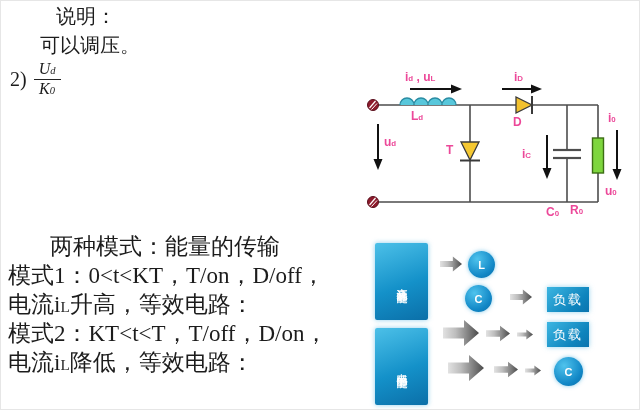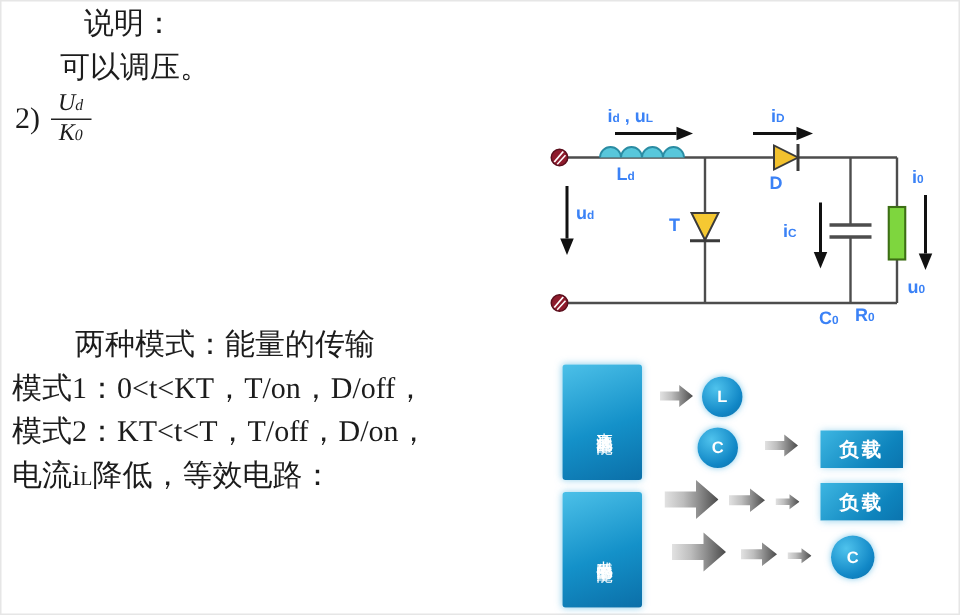--- a/index.html
+++ b/index.html
@@ -12,47 +12,47 @@
   .notes{position:absolute;left:10px;top:2px;width:352px;font-size:20px;line-height:29px;font-family:Liberation Serif, serif;}
   .notes .heading{padding-left:46px;}
   .notes .line2{padding-left:30px;}
   .note-item2{display:flex;align-items:center;margin-top:1px;}
   .note-item2 .prefix{margin-right:5px;}
   .math{font-style:italic;}
   .frac{display:inline-block;text-align:center;font-size:16px;line-height:1.05;margin:0 2px;vertical-align:middle;}
   .frac .num{display:block;border-bottom:1.5px solid #222;padding:0 5px 1px;}
   .frac .den{display:block;padding-top:1px;}
 
-  .modes{position:absolute;left:8px;top:216px;width:360px;font-size:20px;line-height:29px;}
+  .modes{position:absolute;left:8px;top:232px;width:360px;font-size:23px;line-height:29px;}
   .modes .heading{padding-left:42px;}
 
   
   .circuit{position:absolute;left:355px;top:58px;width:285px;height:175px;}
   .circuit svg{position:absolute;left:0;top:0;}
   .clabel{position:absolute;font-family:"Liberation Sans","DejaVu Sans",sans-serif;
-          font-size:12px;font-weight:700;color:#3b82f6;white-space:nowrap;}
+          font-size:12px;font-weight:700;color:#ec4899;white-space:nowrap;}
 
   
   .energy{position:absolute;left:370px;top:235px;width:270px;height:175px;}
   .ebox{position:absolute;width:53px;border-radius:2px;color:#fff;
         background:linear-gradient(160deg,#4cc0e8 0%,#1491c9 55%,#0b6fa8 100%);
         box-shadow:0 0 5px rgba(80,180,225,.65);
         display:flex;align-items:center;justify-content:center;
         writing-mode:vertical-rl;text-orientation:upright;
         font-size:11px;letter-spacing:1px;}
   .ecircle{position:absolute;border-radius:50%;color:#fff;
         background:radial-gradient(circle at 35% 30%,#4fc3ed 0%,#1187c6 65%,#0a6da6 100%);
         box-shadow:0 0 4px rgba(80,180,225,.7);
         display:flex;align-items:center;justify-content:center;
         font-family:"Liberation Sans","DejaVu Sans",sans-serif;font-size:11px;font-weight:700;}
-  .eload{position:absolute;width:55px;height:25px;color:#fff;
+  .eload{position:absolute;width:42px;height:25px;color:#fff;
         background:linear-gradient(135deg,#3db6e2 0%,#0e84bd 70%,#0b74ae 100%);
         box-shadow:0 0 5px rgba(80,180,225,.6);
         display:flex;align-items:center;justify-content:center;
-        font-size:13px;font-weight:700;letter-spacing:2px;}
+        font-size:13px;font-weight:400;letter-spacing:2px;}
   .earrow{position:absolute;}
 </style>
 </head>
 <body>
 
 <svg width="0" height="0" style="position:absolute" aria-hidden="true">
   <defs>
     <linearGradient id="agrad" x1="0" y1="0" x2="1" y2="0">
       <stop offset="0" stop-color="#e2e2e2"></stop>
       <stop offset="0.35" stop-color="#bdbdbd"></stop>
@@ -72,20 +72,21 @@
       <span class="frac">
         <span class="num math">U<sub>d</sub></span>
         <span class="den math">K<sub>0</sub></span>
       </span>
     </div>
   </div>
 
   <div class="modes">
     <div class="heading">两种模式：能量的传输</div>
     <div>模式1：0&lt;t&lt;KT，T/on，D/off，</div>
+    <div>电流i<sub>L</sub>升高，等效电路：</div>
     <div>模式2：KT&lt;t&lt;T，T/off，D/on，</div>
     <div>电流i<sub>L</sub>降低，等效电路：</div>
   </div>
 
   <div class="circuit">
     <svg width="285" height="175" viewBox="0 0 285 175">
       <g stroke="#4d4d4d" stroke-width="1.6" fill="none">
         <line x1="23" y1="47" x2="243" y2="47"></line>
         <line x1="23" y1="144" x2="243" y2="144"></line>
         <line x1="115" y1="47" x2="115" y2="144"></line>

